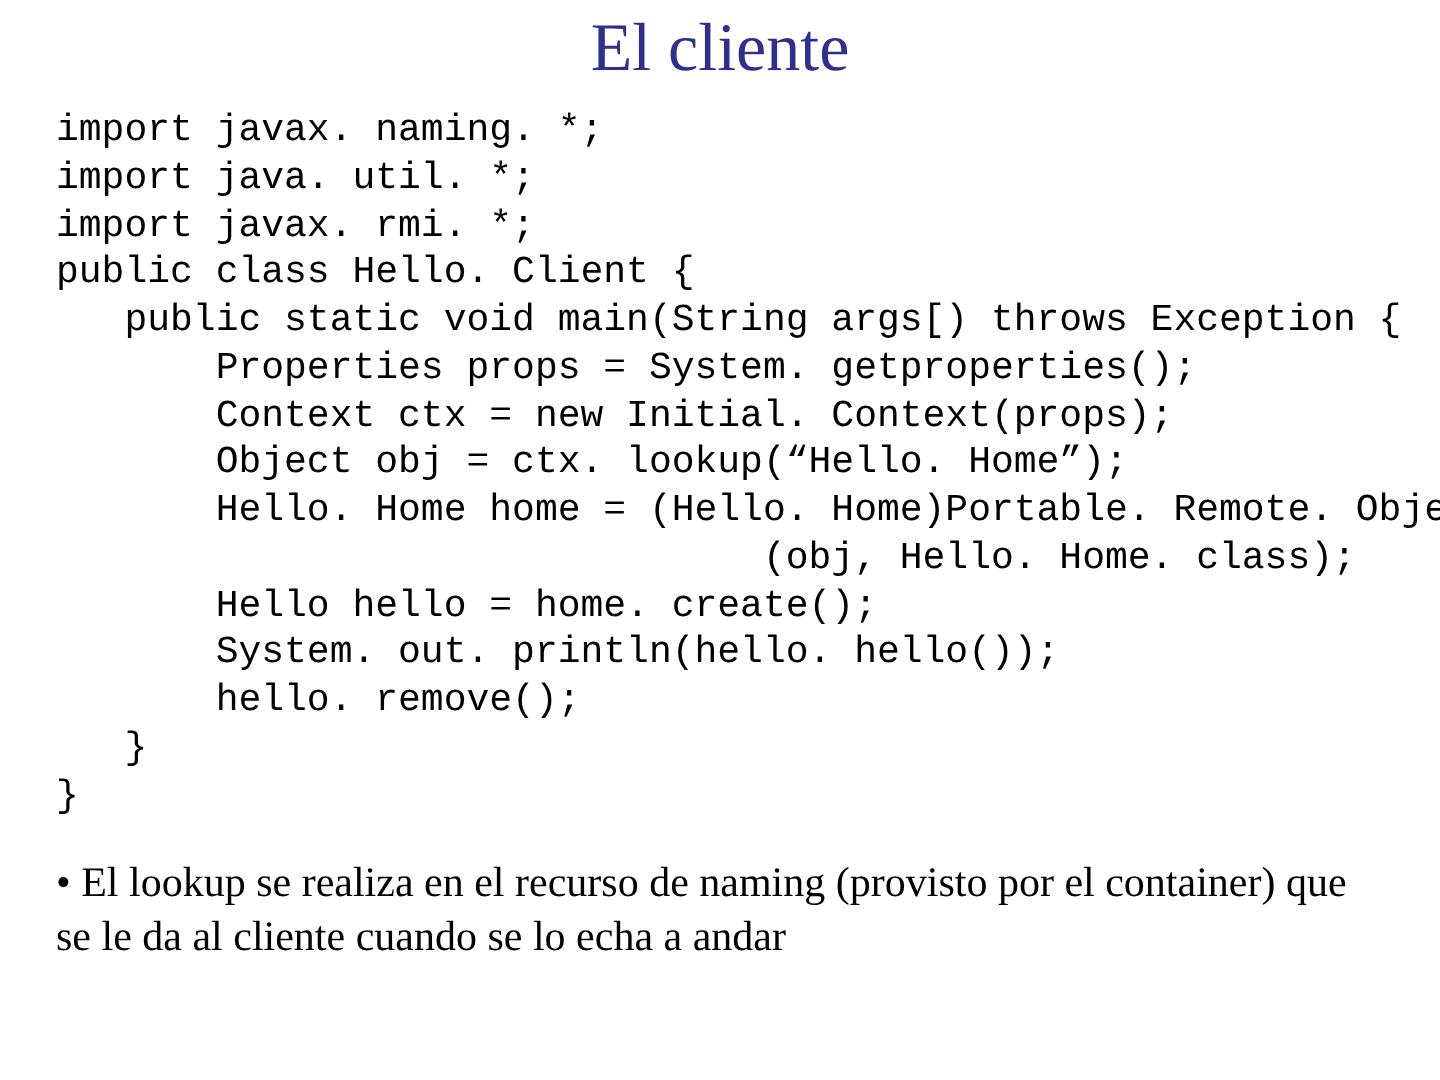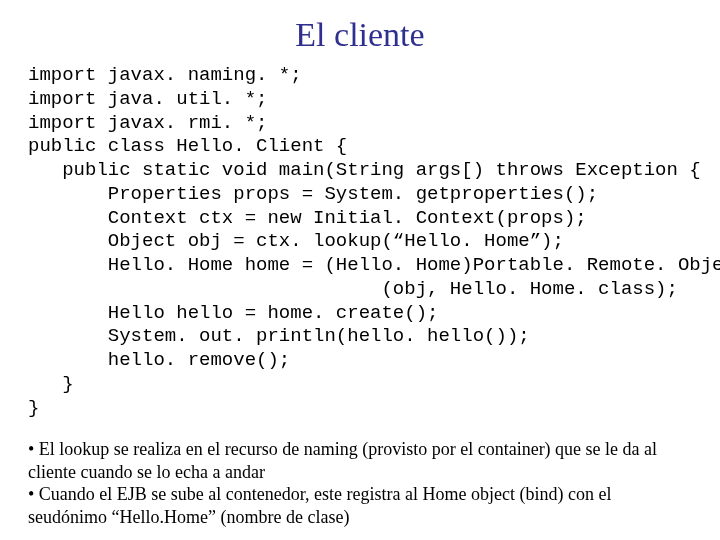--- a/index.html
+++ b/index.html
@@ -8,39 +8,39 @@
     width: 720px;
     height: 540px;
     background: #ffffff;
     font-family: "Times New Roman", Times, serif;
     color: #000;
   }
   .slide {
     box-sizing: border-box;
     width: 720px;
     height: 540px;
-    padding: 12px 28px 20px 28px;
+    padding: 2px 28px 20px 28px;
   }
   .title {
     font-size: 34px;
     color: #2f2f8f;
     text-align: center;
     margin: 4px 0 10px 0;
     font-weight: normal;
   }
   .code {
     font-family: "Courier New", Courier, monospace;
     font-size: 19px;
     line-height: 1.25;
     white-space: pre;
     color: #000;
     margin-bottom: 18px;
   }
   .notes {
-    font-size: 18px;
+    font-size: 21px;
     line-height: 1.25;
     color: #000;
   }
 </style>
 </head>
 <body>
 
 <div class="slide">
   <div class="title">El cliente</div>
 
@@ -55,15 +55,14 @@
        Hello. Home home = (Hello. Home)Portable. Remote. Object. narrow
                                (obj, Hello. Home. class);
        Hello hello = home. create();
        System. out. println(hello. hello());
        hello. remove();
    }
 }</div>
 
   <div class="notes">
     <div>• El lookup se realiza en el recurso de naming (provisto por el container) que se le da al cliente cuando se lo echa a andar</div>
-    <div>• Cuando el EJB se sube al contenedor, este registra al Home object (bind) con el seudónimo “Hello.Home” (nombre de clase)</div>
   </div>
 </div>
 
 </body></html>

